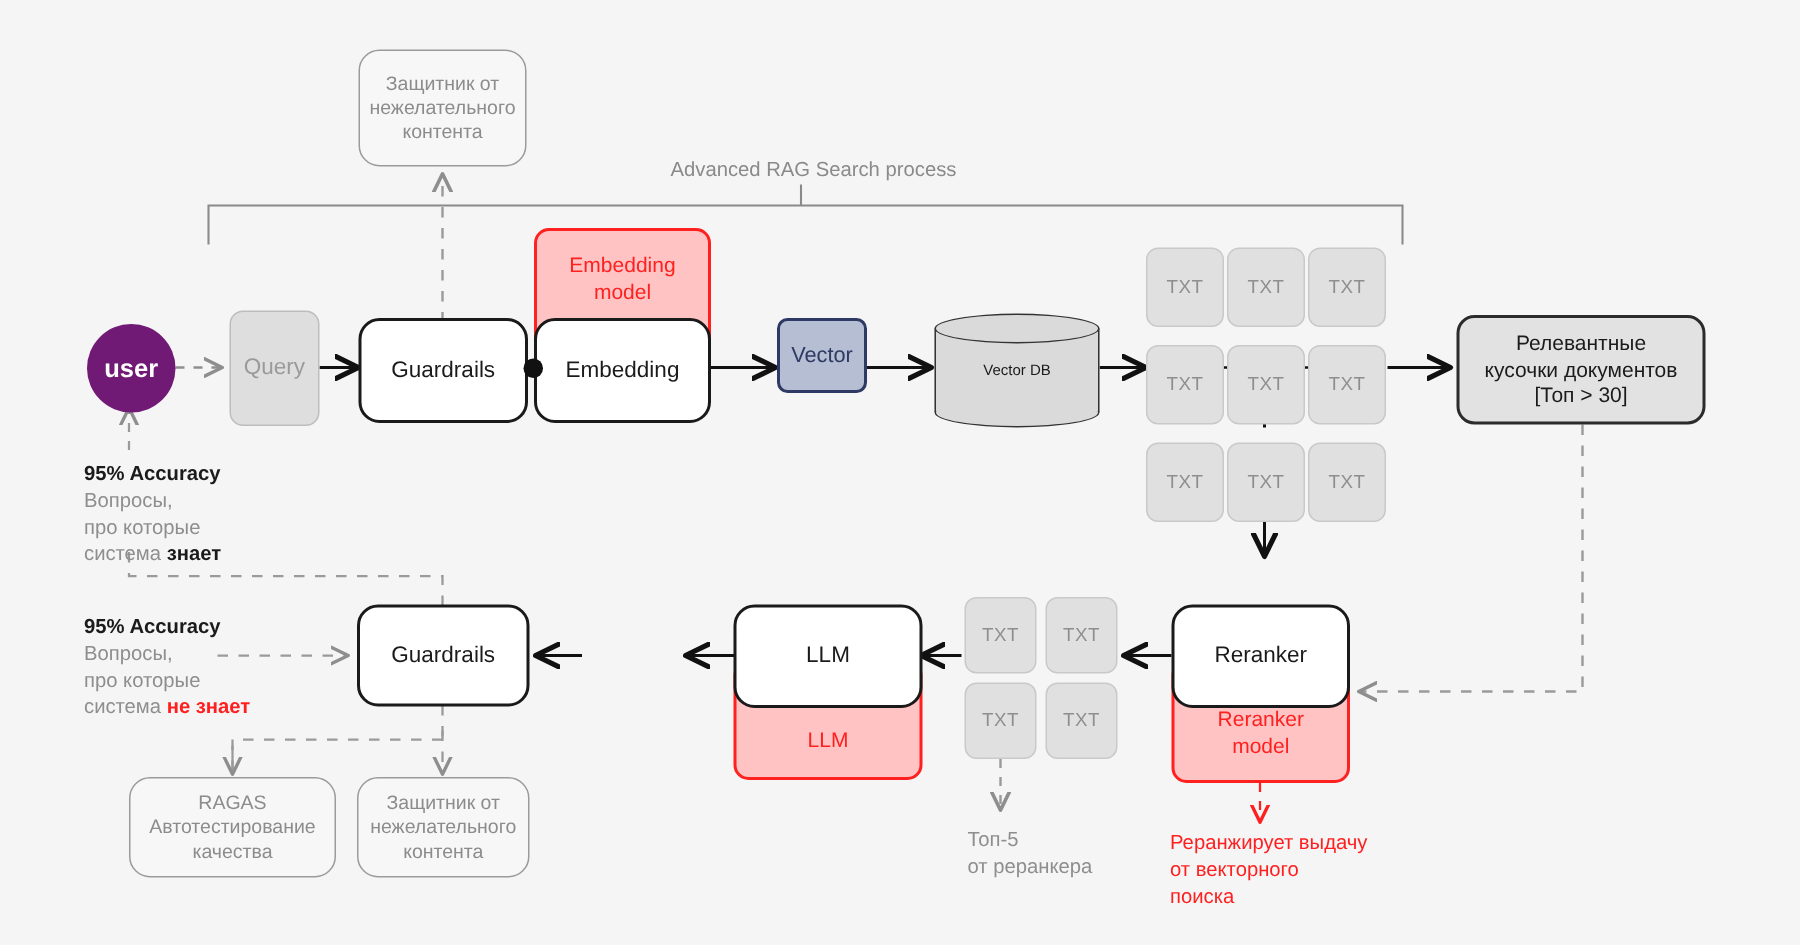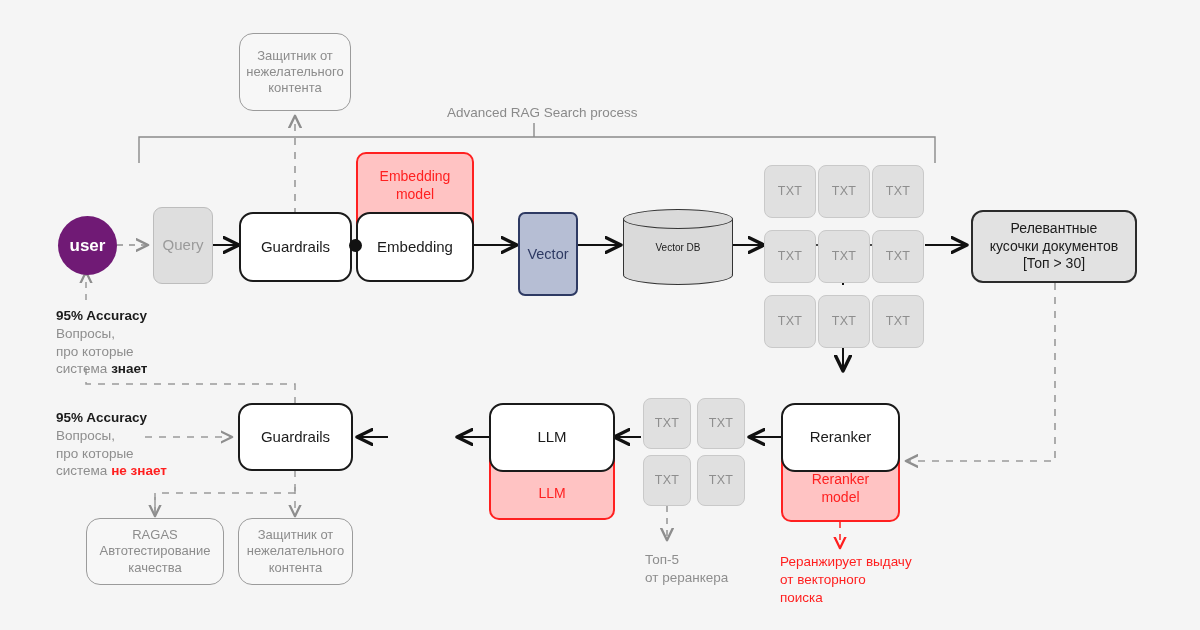--- a/index.html
+++ b/index.html
@@ -137,21 +137,21 @@
     <span>Embedding</span>
     <span>model</span>
   </div>
 
   <div class="node rbox" style="left:239px;top:212px;width:113px;height:70px;">Guardrails</div>
 
   <div class="node rbox" style="left:356px;top:212px;width:118px;height:70px;">Embedding</div>
 
   <div class="dot" style="left:349px;top:239px;"></div>
 
-  <div class="node bluebox" style="left:518px;top:212px;width:60px;height:84px;">Vector</div>
+  <div class="node bluebox" style="left:518px;top:212px;width:60px;height:50px;">Vector</div>
 
   <div class="cyl" style="left:623px;top:209px;width:110px;height:76px;">
     <div class="body"></div>
     <div class="bot"></div>
     <div class="top"></div>
     <div class="lbl">Vector DB</div>
   </div>
 
   <div class="node txtbox" style="left:764px;top:153px;width:52px;height:53px;">TXT</div>
   <div class="node txtbox" style="left:818px;top:153px;width:52px;height:53px;">TXT</div>

